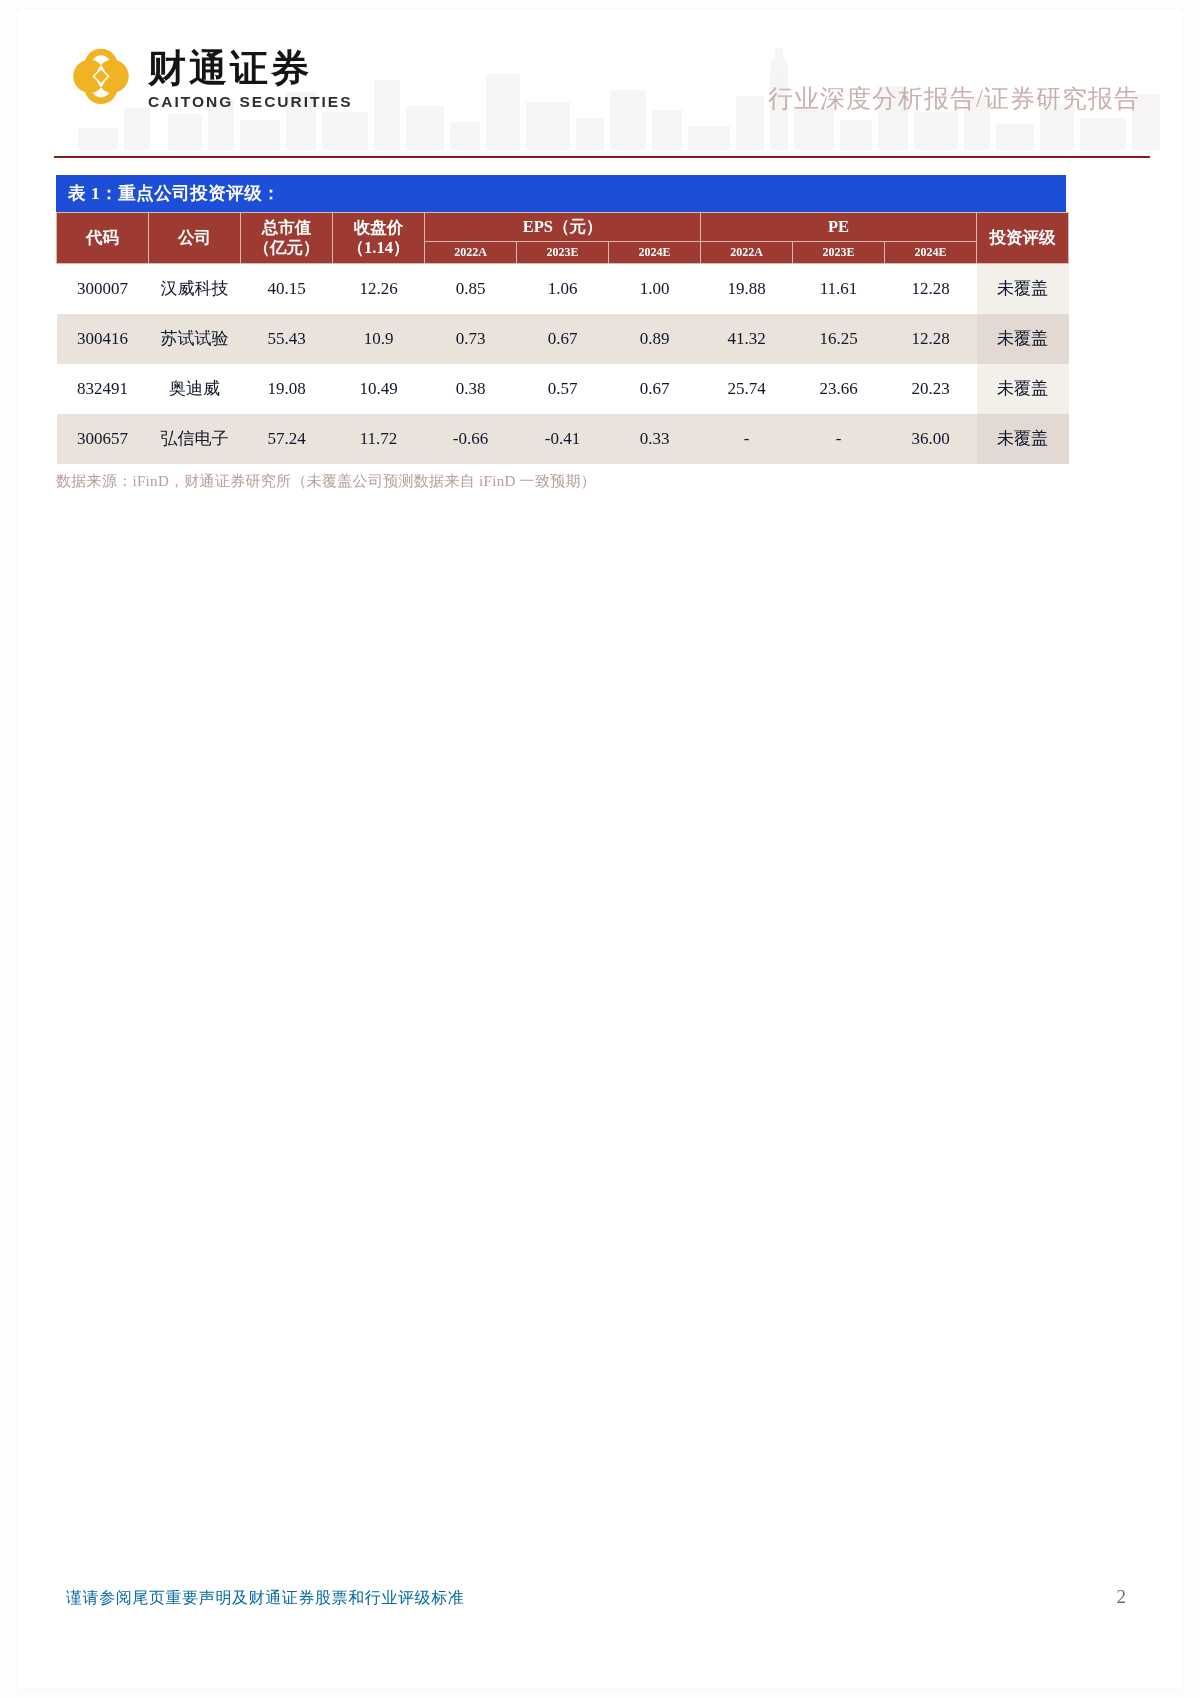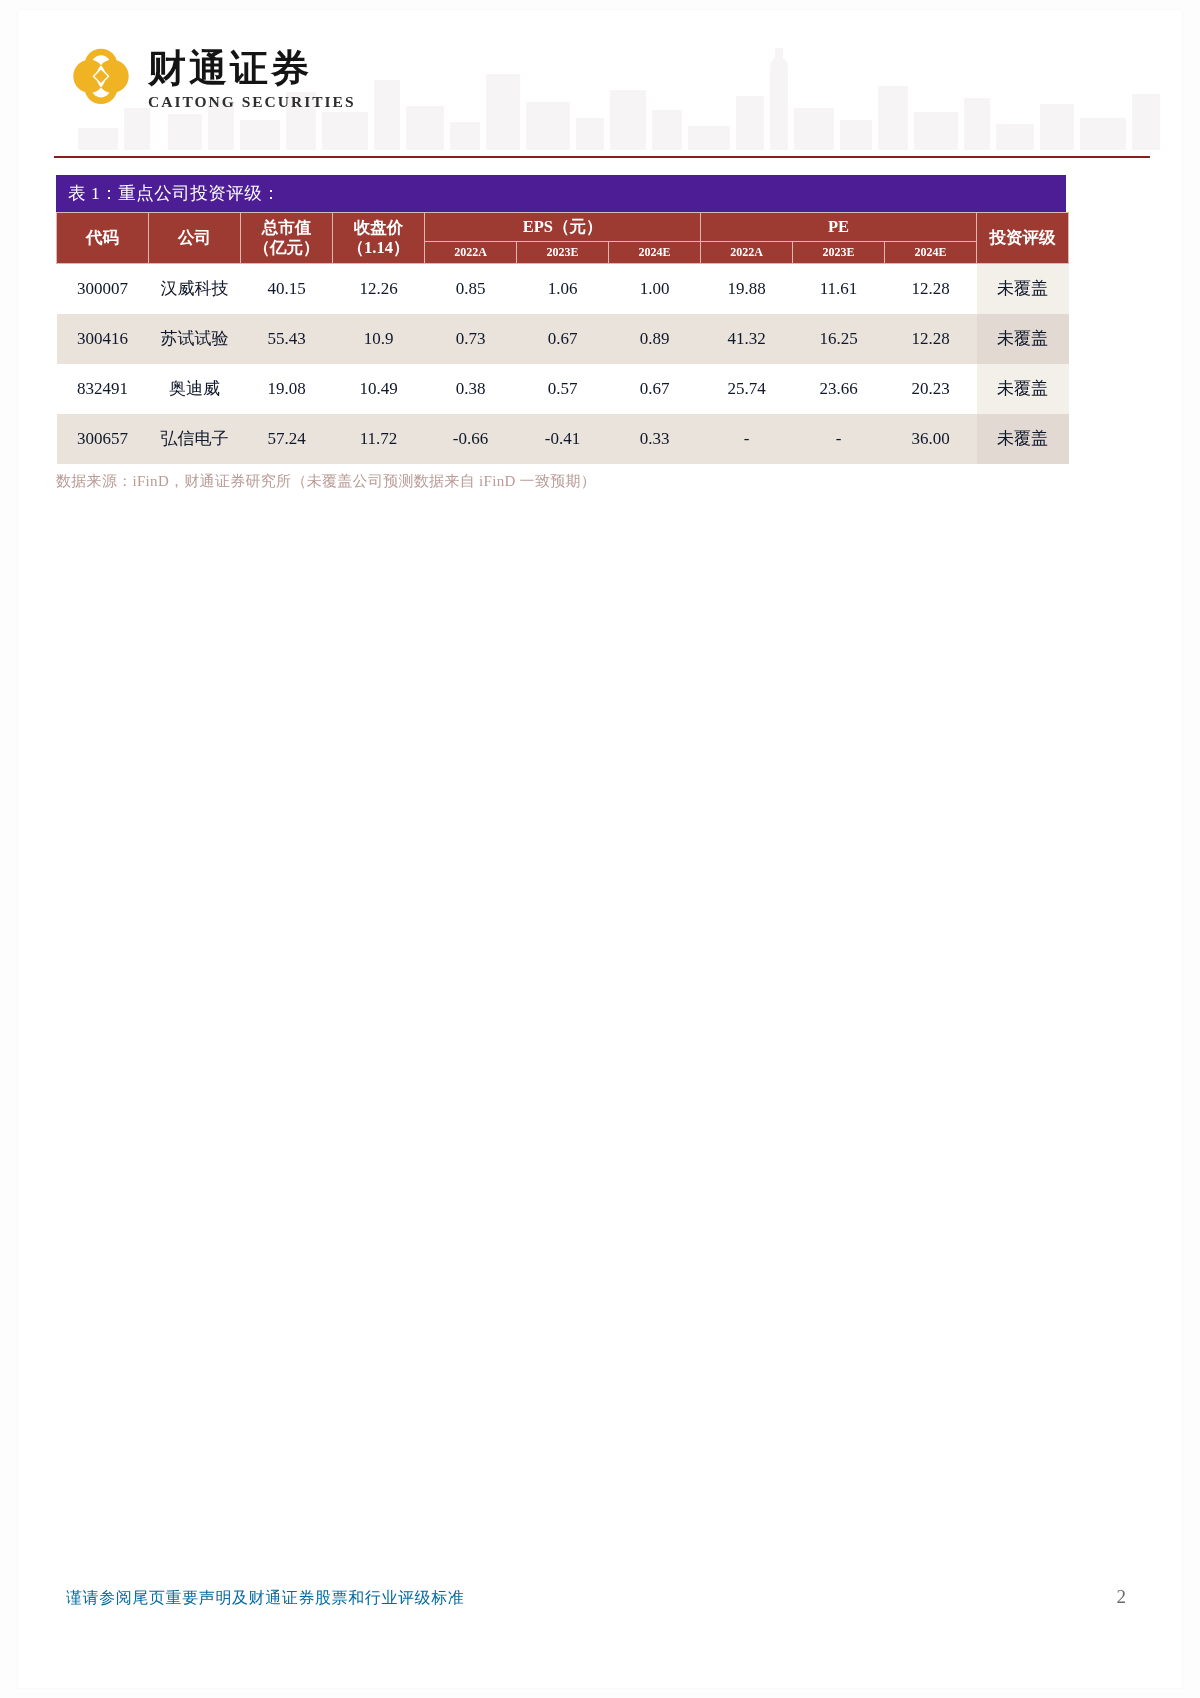--- a/index.html
+++ b/index.html
@@ -73,21 +73,21 @@
   }
   .logo-cn {
     font-family: "Liberation Serif", "DejaVu Serif", serif;
     font-size: 38px;
     font-weight: 700;
     letter-spacing: 3px;
     color: #141414;
     white-space: nowrap;
   }
   .logo-en {
-    font-family: Liberation Serif, serif;
+    font-family: Liberation Sans, sans-serif;
     font-size: 15.5px;
     font-weight: 700;
     letter-spacing: 2.0px;
     color: #2e2e2e;
     margin-top: 7px;
     white-space: nowrap;
   }
   .header-title {
     position: absolute;
     right: 42px;
@@ -109,24 +109,24 @@
   }
 
   
   .table-zone {
     position: absolute;
     left: 38px;
     top: 165px;
     width: 1010px;
   }
   .tbl-caption {
-    background: #4c1d95;
+    background: #1d4ed8;
     color: #ffffff;
     font-size: 17.5px;
-    font-weight: 400;
+    font-weight: 700;
     letter-spacing: 0.5px;
     padding: 9px 12px 9px 12px;
     box-sizing: border-box;
     height: 37px;
     line-height: 19px;
     white-space: nowrap;
   }
   table.rating {
     border-collapse: collapse;
     width: 1010px;
@@ -256,20 +256,21 @@
               <path d="M50 36 L60 46 L50 56 L40 46 Z" fill="#F0B323"></path>
             </g>
           </svg>
         </div>
         <div class="logo-text-block">
           <div class="logo-cn">财通证券</div>
           <div class="logo-en">CAITONG SECURITIES</div>
         </div>
       </div>
 
+      <div class="header-title">行业深度分析报告/证券研究报告</div>
     </div>
 
     <div class="header-rule"></div>
 
     <div class="table-zone">
 
       <div class="tbl-caption">表 1：重点公司投资评级：</div>
 
       <table class="rating">
         <colgroup>

